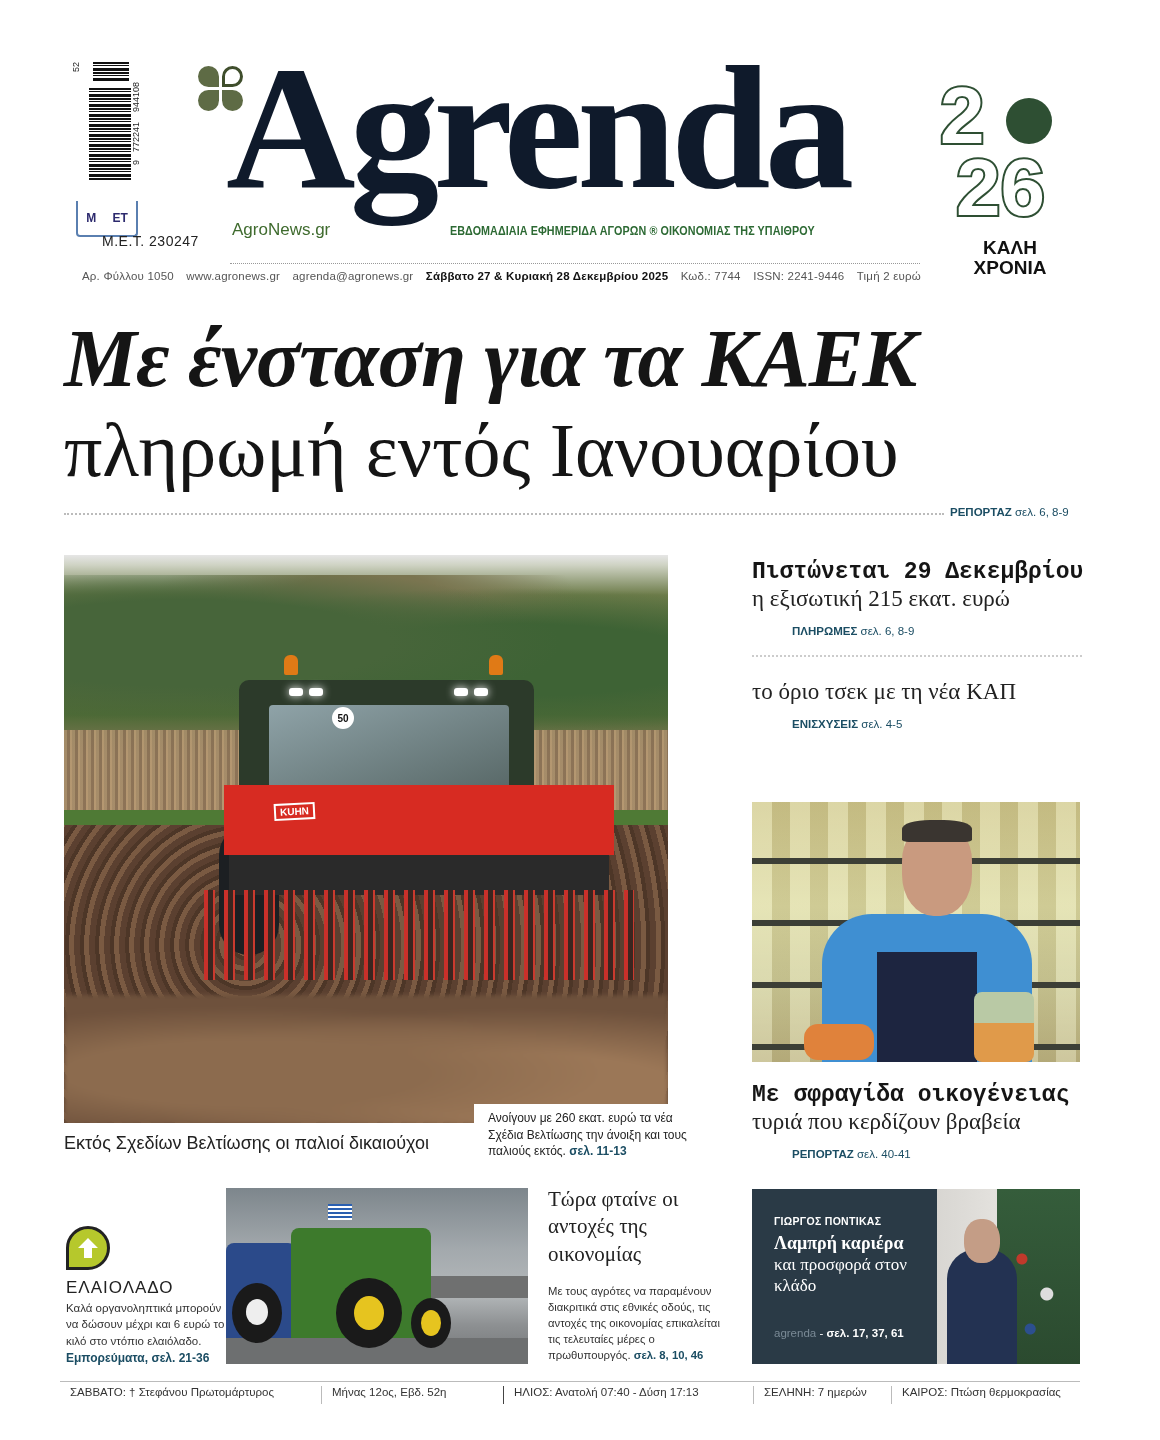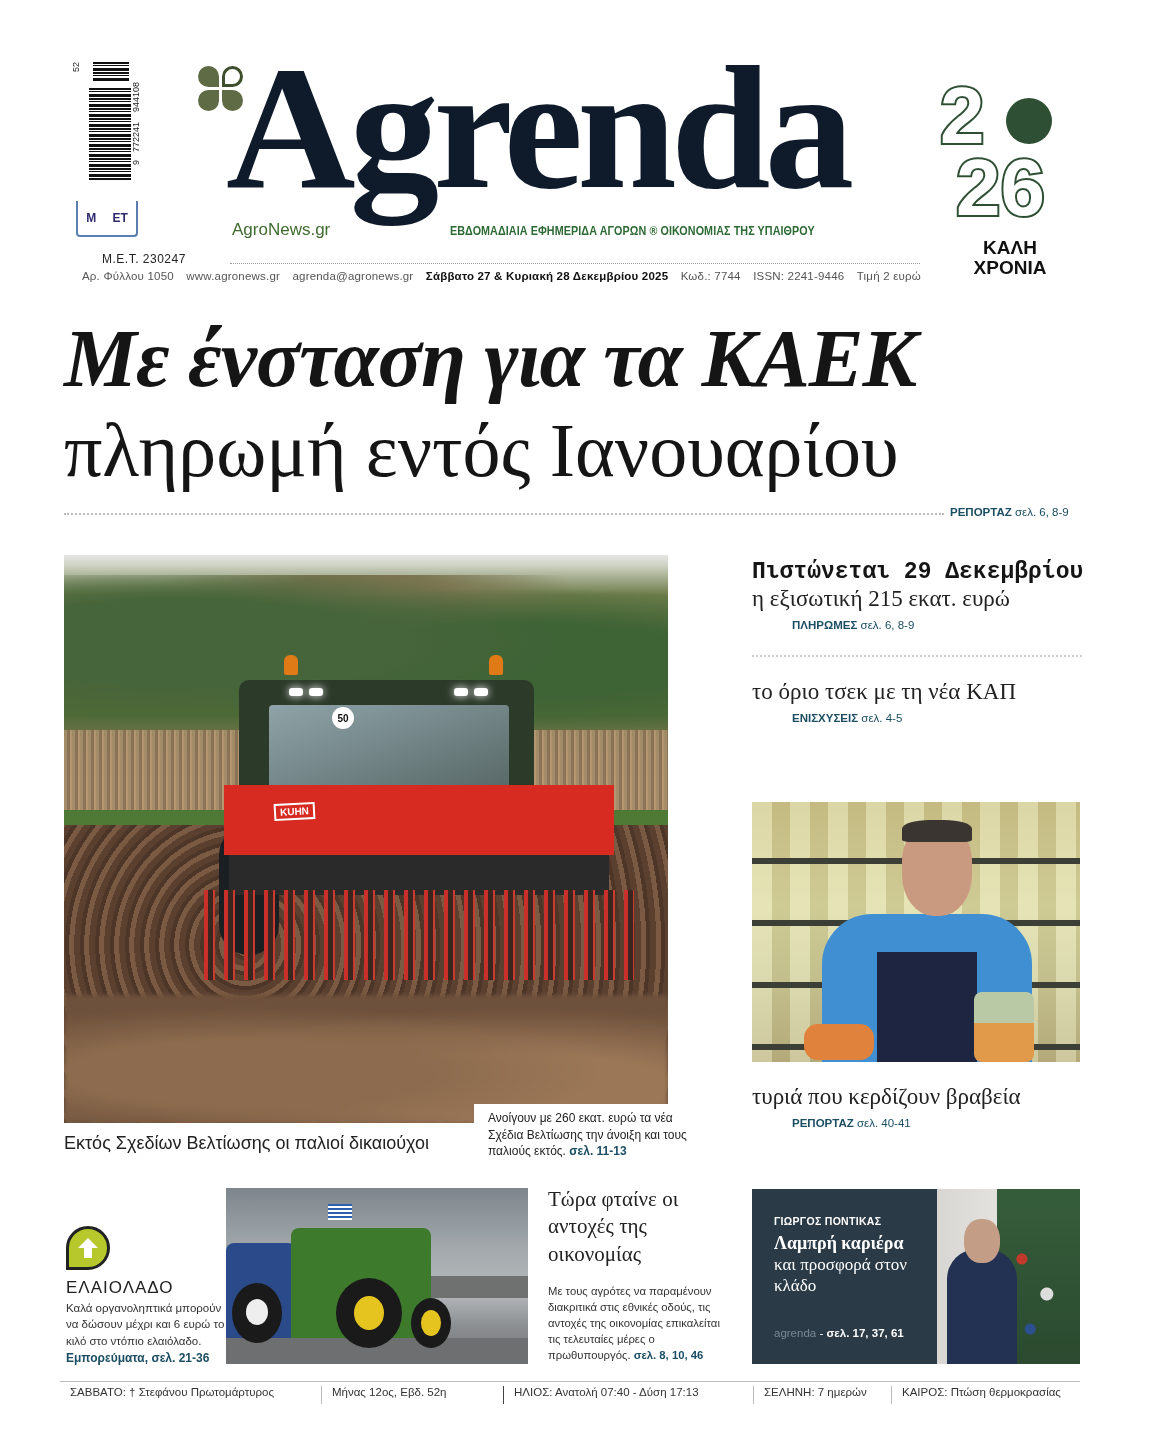--- a/index.html
+++ b/index.html
@@ -9,21 +9,21 @@
 
   
   .barcode { left: 75px; top: 62px; width: 56px; height: 130px; }
   .barcode .bars { position: absolute; right: 10px; top: 0; width: 40px; height: 118px;
     background: repeating-linear-gradient(180deg, #111 0 2px, #fff 2px 3px, #111 3px 4px, #fff 4px 6px, #111 6px 9px, #fff 9px 10px); }
   .barcode .bars.top { top: 0; height: 20px; left: 18px; width: 36px; }
   .barcode .bars.main { top: 26px; height: 92px; left: 14px; width: 42px; }
   .barcode .num-vert { position: absolute; font-size: 9px; color: #222; writing-mode: vertical-rl; transform: rotate(180deg); }
   .met-logo { left: 76px; top: 201px; width: 62px; height: 36px; border: 2px solid #5a7fb0; border-top: none; border-radius: 0 0 4px 4px; display: flex; align-items: center; justify-content: space-around; font-weight: bold; color: #2d2a6e; font-size: 12px; }
   .met-logo span { display: inline-block; }
-  .met-num { left: 74px; top: 252px; font-size: 12px; color: #222; letter-spacing: 0.5px; padding-left: 28px; }
+  .met-num { left: 74px; top: 233px; font-size: 14px; color: #222; letter-spacing: 0.5px; padding-left: 28px; }
 
   .logo-mark { left: 198px; top: 66px; width: 46px; height: 66px; }
   .logo-mark .q { position: absolute; width: 21px; height: 21px; background: #5e6b45; }
   .q1 { left: 0; top: 0; border-radius: 50% 50% 0 50%; }
   .q2 { left: 24px; top: 0; border-radius: 50% 50% 50% 0; background: #fff !important; border: 3px solid #3f4e2c; }
   .q3 { left: 0; top: 24px; border-radius: 50% 0 50% 50%; }
   .q4 { left: 24px; top: 24px; border-radius: 0 50% 50% 50%; }
 
   .brand { left: 226px; top: 40px; font-family: "Liberation Serif", serif; font-weight: bold; font-size: 176px; letter-spacing: -6px; color: #0f1a2b; line-height: 1; transform: scaleX(1.02); transform-origin: left top; }
   .agronews { left: 232px; top: 220px; font-size: 17px; color: #3f6b2e; }
@@ -70,21 +70,21 @@
   .wheel { position: absolute; width: 60px; height: 130px; background: #1c1f22; border-radius: 30px; }
   .kuhn { position: absolute; left: 210px; top: 248px; font-size: 10px; font-weight: bold; color: #fff; border: 2px solid #fff; padding: 1px 4px; transform: rotate(-3deg); }
   .caption-box { left: 474px; top: 1104px; width: 244px; height: 58px; background: #fff; padding: 6px 14px; font-size: 12px; line-height: 1.38; color: #222; }
   .caption-box .ref { font-weight: bold; color: #1b4d63; }
   .caption-main { left: 64px; top: 1133px; font-size: 18px; color: #222; white-space: nowrap; }
 
   
   .story { left: 752px; width: 332px; }
   .story .t1 { font-family: Liberation Mono, monospace; font-weight: bold; font-size: 23px; color: #151515; white-space: nowrap; line-height: 1.1; }
   .story .t2 { font-family: "Liberation Serif", serif; font-size: 23px; color: #222; white-space: nowrap; line-height: 1.2; }
-  .story .ref { margin-top: 6px; font-size: 11.5px; color: #1b4d63; white-space: nowrap; padding-left: 40px; }
+  .story .ref { margin-top: 12px; font-size: 11.5px; color: #1b4d63; white-space: nowrap; padding-left: 40px; }
   .story .ref b { font-weight: bold; }
   .dots-right { left: 752px; width: 330px; border-top: 2px dotted #ccc; }
 
   .cheese { left: 752px; top: 802px; width: 328px; height: 260px; overflow: hidden;
     background: linear-gradient(180deg, #c9c088 0%, #d8d6a2 40%, #c7c596 70%, #b3a97c 100%); }
   .cheese .shelves { position: absolute; left: 0; top: 0; width: 100%; height: 100%;
     background: repeating-linear-gradient(180deg, transparent 0 56px, #3c3f36 56px 62px), repeating-linear-gradient(90deg, rgba(255,255,220,0.35) 0 20px, rgba(180,170,110,0.25) 20px 38px); }
   .cheese .head { position: absolute; left: 150px; top: 22px; width: 70px; height: 92px; background: #c99a7f; border-radius: 40% 40% 45% 45%; }
   .cheese .hair { position: absolute; left: 150px; top: 18px; width: 70px; height: 22px; background: #3a3530; border-radius: 40% 40% 10% 10%; }
   .cheese .shirt { position: absolute; left: 70px; top: 112px; width: 210px; height: 160px; background: #3f8fd2; border-radius: 50px 50px 0 0; }
@@ -241,20 +241,21 @@
   <div class="shelves"></div>
   <div class="shirt"></div>
   <div class="apron"></div>
   <div class="head"></div>
   <div class="hair"></div>
   <div class="ch1"></div>
   <div class="ch2"></div>
 </div>
 
 <div class="abs story" style="top:1083px;">
+  <div class="t1">Με σφραγίδα οικογένειας</div>
   <div class="t2">τυριά που κερδίζουν βραβεία</div>
   <div class="ref">
     <b>ΡΕΠΟΡΤΑΖ</b>
     <span>σελ. 40-41</span>
   </div>
 </div>
 
 <div class="abs arrow-icon">
   <svg viewBox="0 0 24 24">
       <path d="M12 2 L22 12 L16 12 L16 22 L8 22 L8 12 L2 12 Z" fill="#ffffff"></path>

